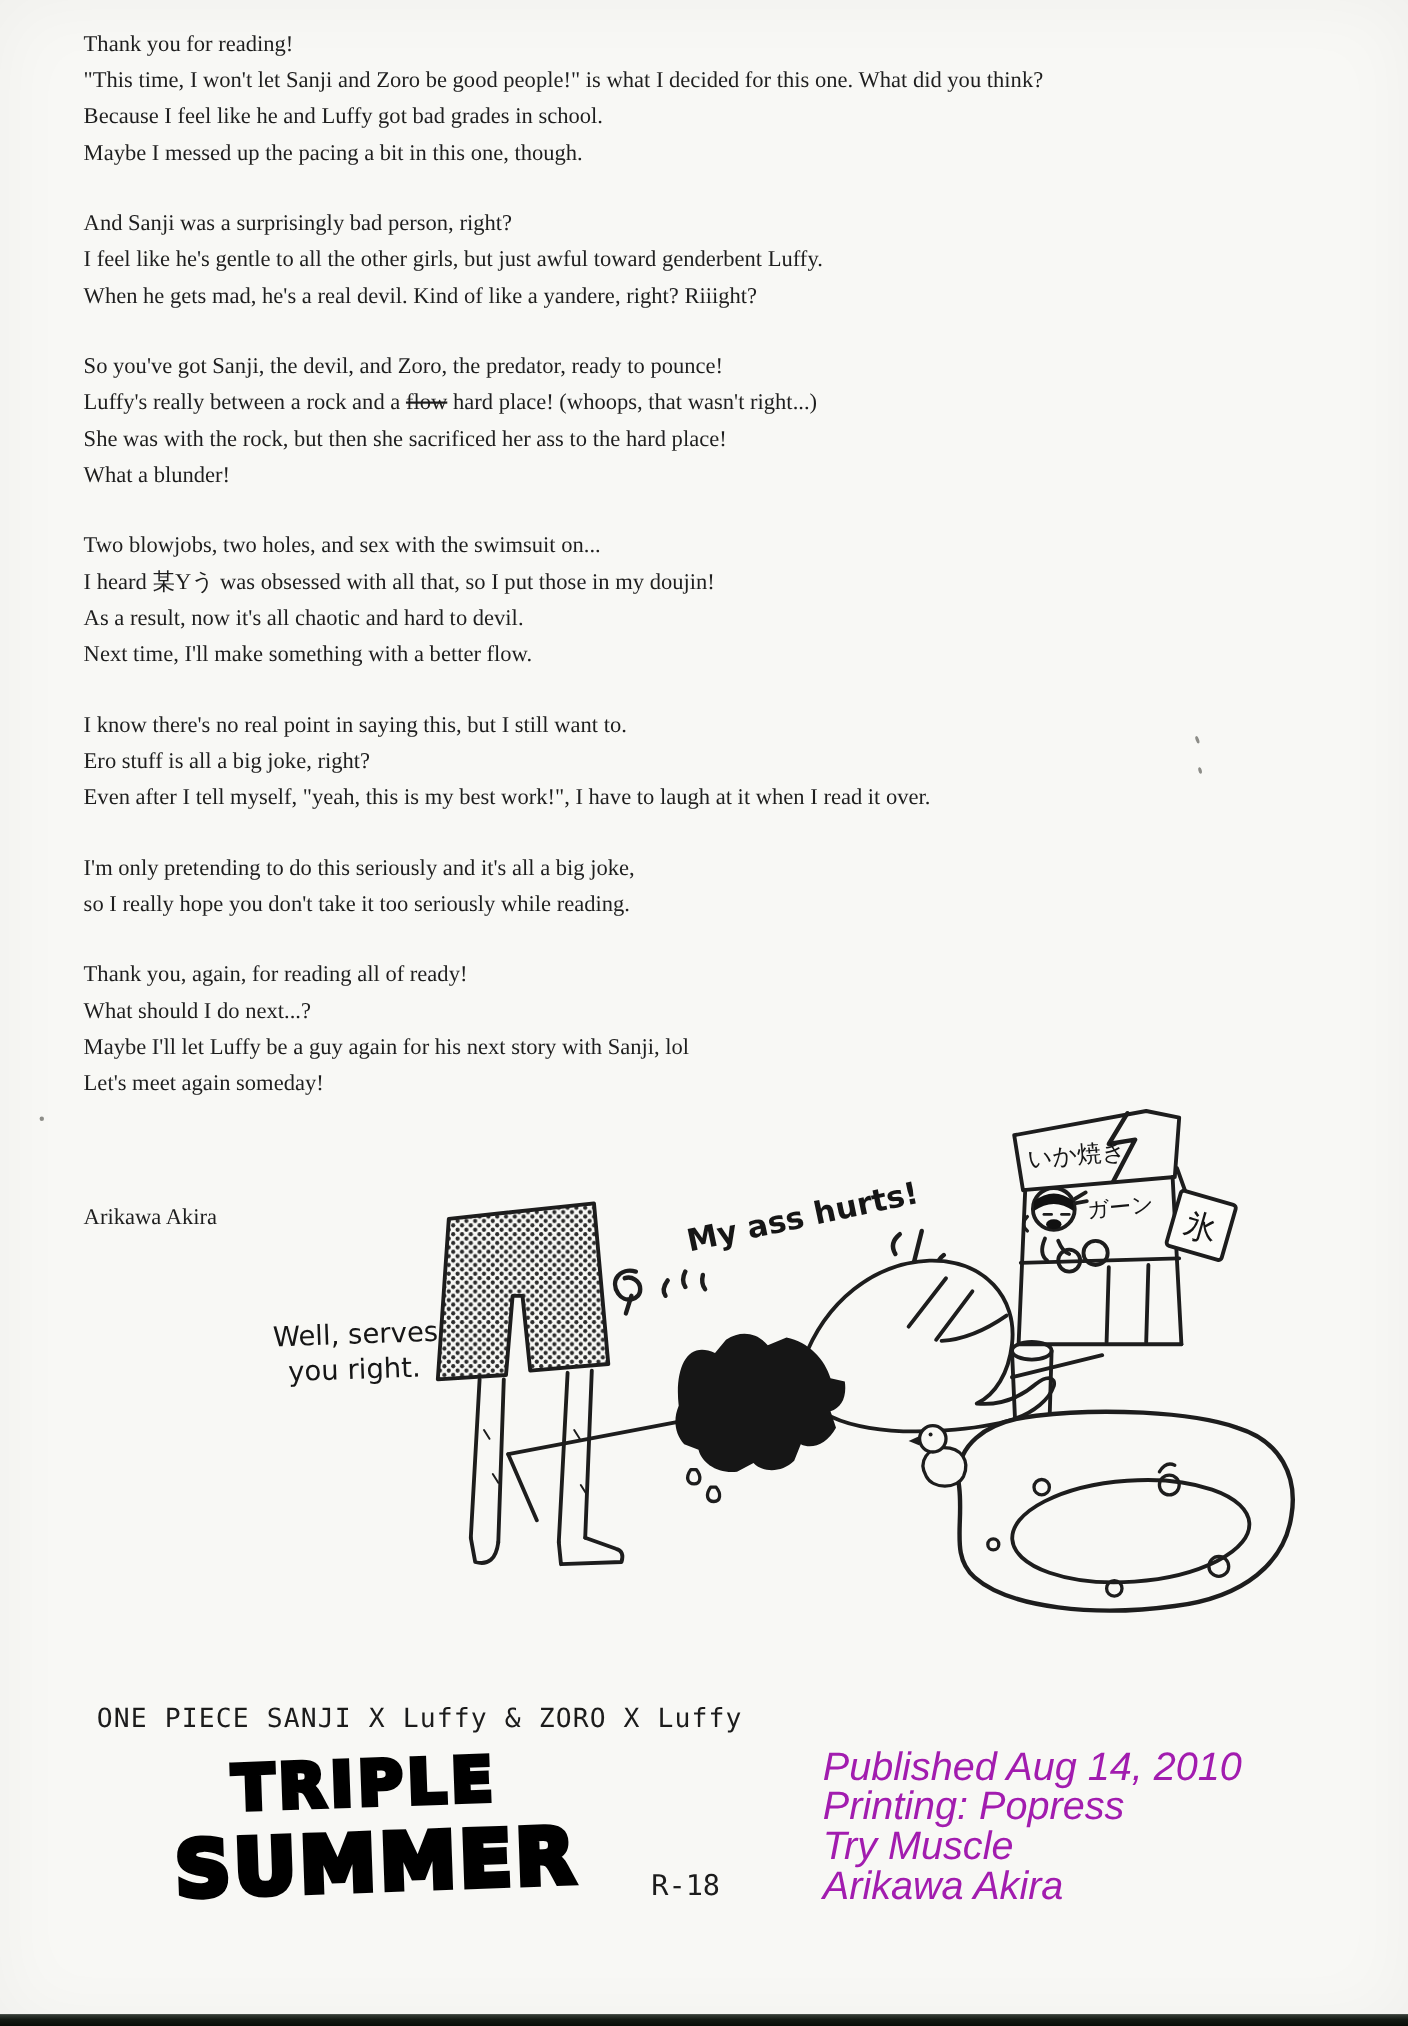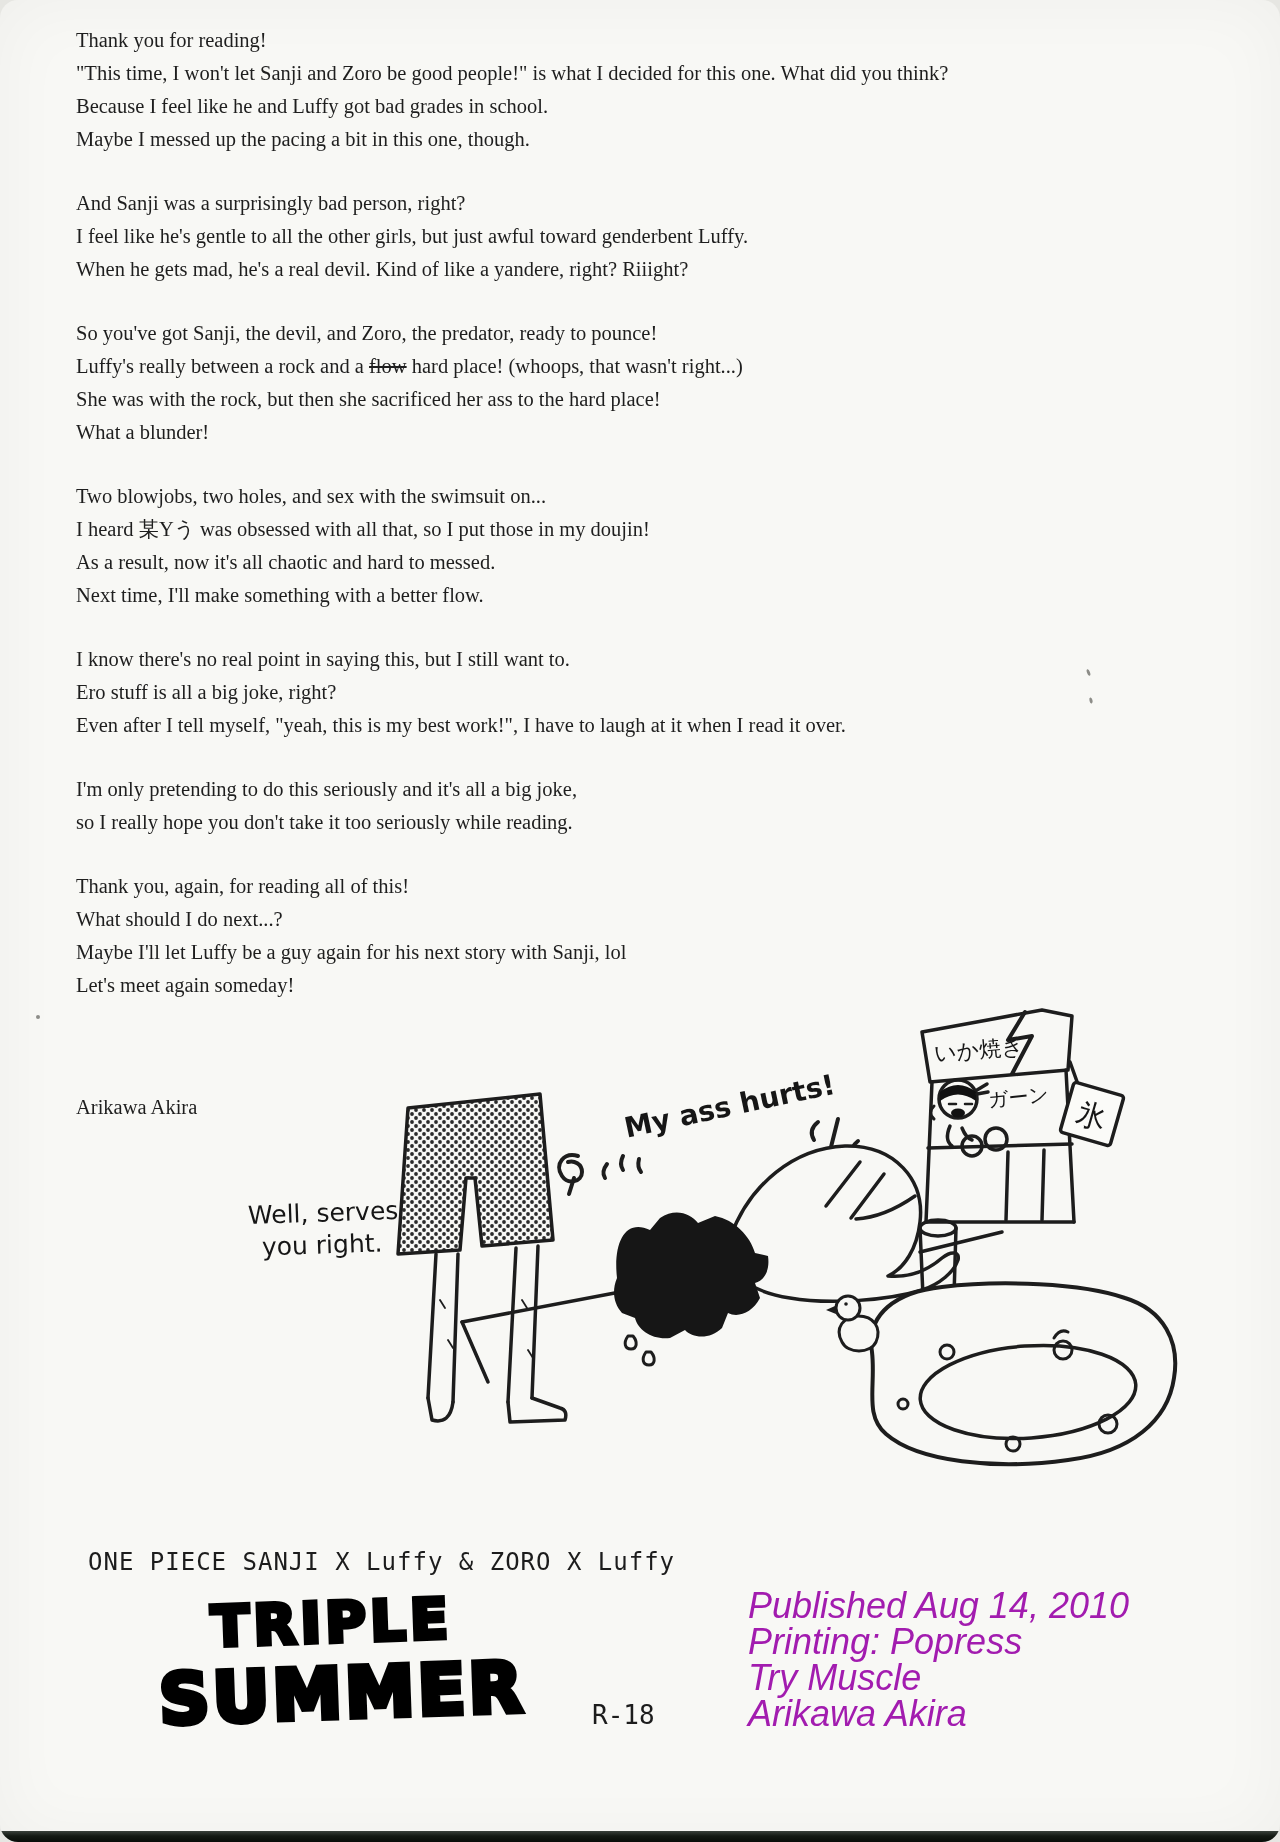--- a/index.html
+++ b/index.html
@@ -1,21 +1,20 @@
 <!DOCTYPE html>
 <html><head>
 <meta charset="utf-8">
 <style>
   html,body{margin:0;padding:0;background:#e6e6e2;}
   .page{
     position:relative;width:1280px;height:1842px;margin:0 auto;
     background:#f8f8f5;overflow:hidden;
     font-family:"Liberation Serif",serif;color:#1e1e1e;
     box-shadow:inset 0 0 70px rgba(0,0,0,0.04);
-    border-radius:18px;
   }
   .text-block{position:absolute;left:76px;top:24px;width:1070px;font-size:20.5px;line-height:33px;}
   .para{margin:0 0 31px 0;}
   .line{display:block;white-space:nowrap;}
   .strike{text-decoration:line-through;}
   .signature{position:absolute;left:76px;top:1096px;font-size:20.5px;}
   .illustration-svg{position:absolute;left:170px;top:1000px;width:1010px;height:500px;}
   .series{
     position:absolute;left:88px;top:1548px;white-space:nowrap;
     font-family:"DejaVu Sans Mono",monospace;font-size:24px;letter-spacing:1px;color:#1c1c1c;text-align:center;
@@ -54,34 +53,34 @@
     </p>
     <p class="para">
       <span class="line">So you've got Sanji, the devil, and Zoro, the predator, ready to pounce!</span>
       <span class="line"><span>Luffy's really between a rock and a </span><span class="strike">flow</span><span> hard place! (whoops, that wasn't right...)</span></span>
       <span class="line">She was with the rock, but then she sacrificed her ass to the hard place!</span>
       <span class="line">What a blunder!</span>
     </p>
     <p class="para">
       <span class="line">Two blowjobs, two holes, and sex with the swimsuit on...</span>
       <span class="line">I heard 某Yう was obsessed with all that, so I put those in my doujin!</span>
-      <span class="line">As a result, now it's all chaotic and hard to messed.</span>
+      <span class="line">As a result, now it's all chaotic and hard to devil.</span>
       <span class="line">Next time, I'll make something with a better flow.</span>
     </p>
     <p class="para">
       <span class="line">I know there's no real point in saying this, but I still want to.</span>
       <span class="line">Ero stuff is all a big joke, right?</span>
       <span class="line">Even after I tell myself, "yeah, this is my best work!", I have to laugh at it when I read it over.</span>
     </p>
     <p class="para">
       <span class="line">I'm only pretending to do this seriously and it's all a big joke,</span>
       <span class="line">so I really hope you don't take it too seriously while reading.</span>
     </p>
     <p class="para">
-      <span class="line">Thank you, again, for reading all of this!</span>
+      <span class="line">Thank you, again, for reading all of ready!</span>
       <span class="line">What should I do next...?</span>
       <span class="line">Maybe I'll let Luffy be a guy again for his next story with Sanji, lol</span>
       <span class="line">Let's meet again someday!</span>
     </p>
   </div>
 
   <div class="signature">Arikawa Akira</div>
 
   <svg class="illustration-svg" viewBox="0 0 1010 500" xmlns="http://www.w3.org/2000/svg">
     <defs>

